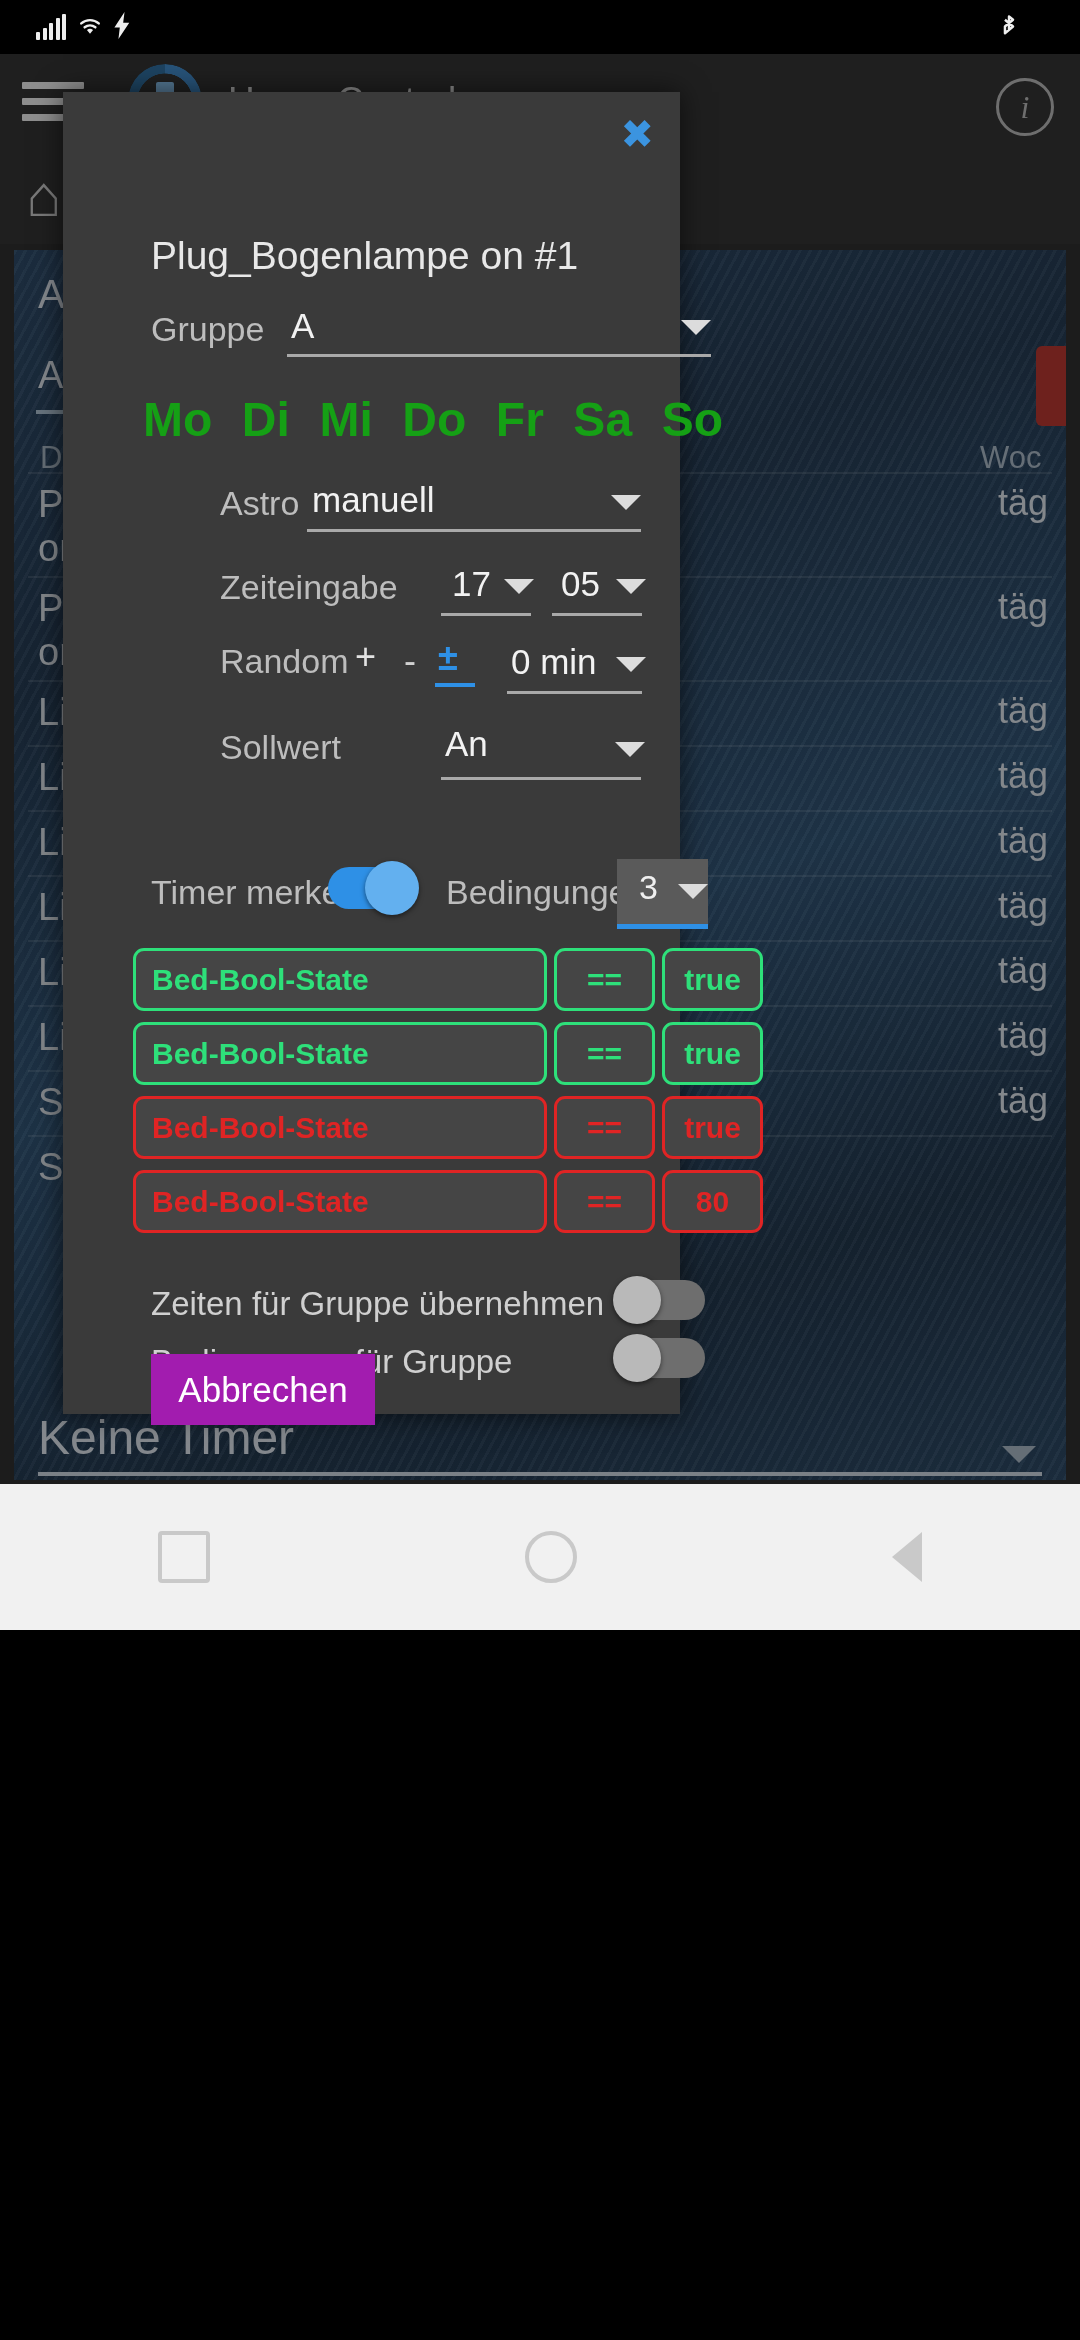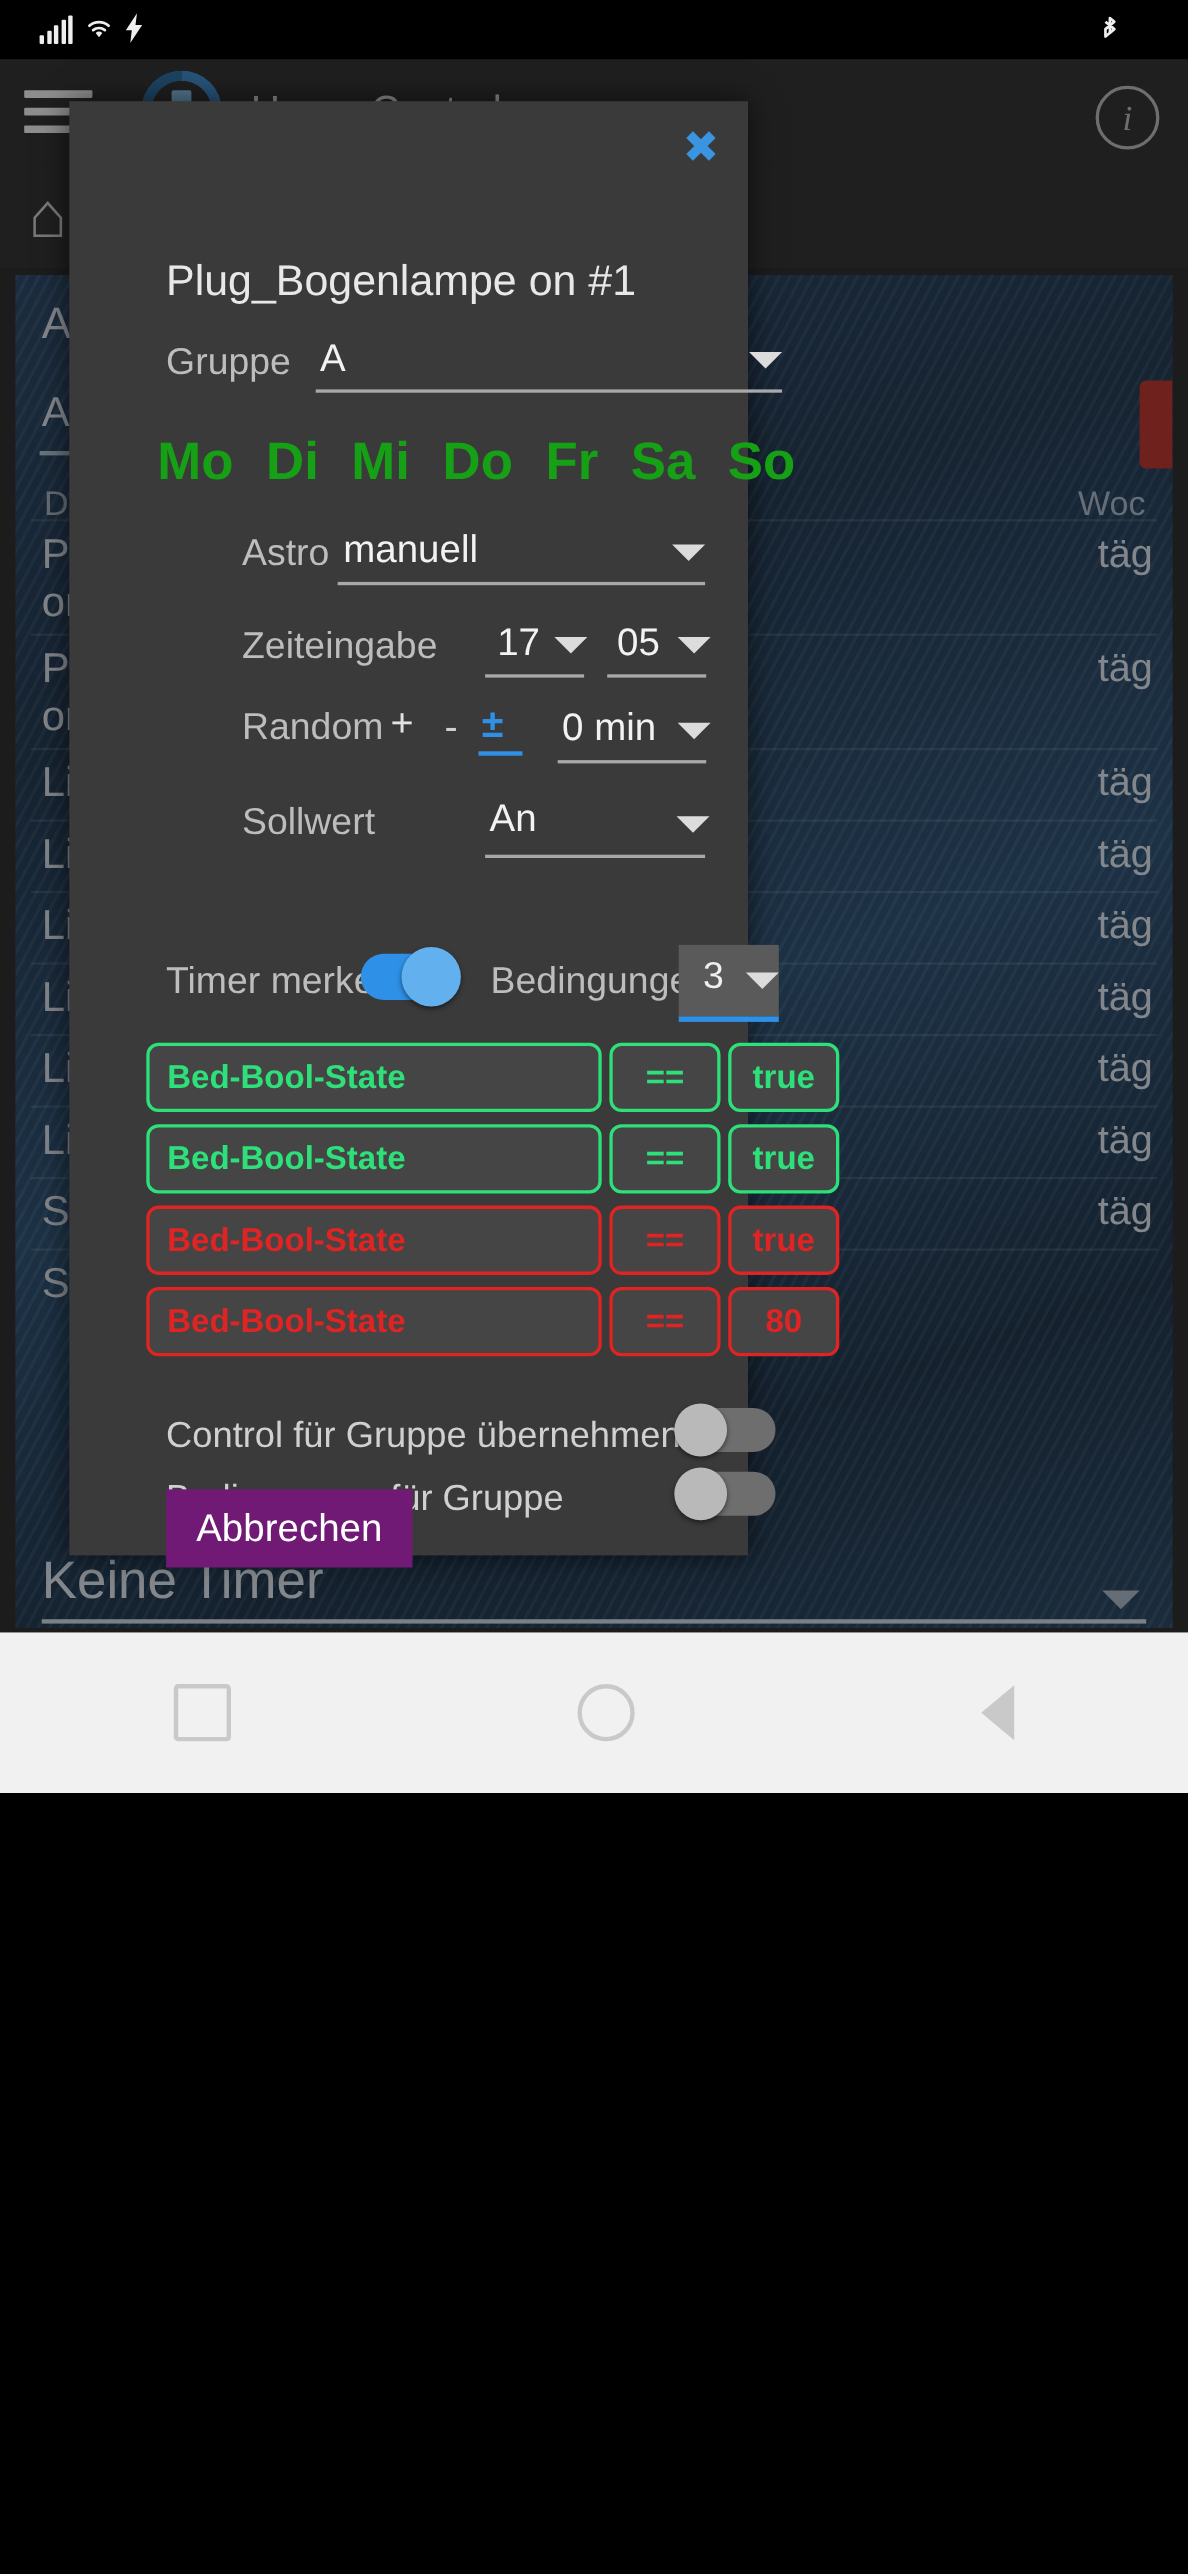--- a/index.html
+++ b/index.html
@@ -160,21 +160,21 @@
   
   #bt1-label{position:absolute;left:88px;top:1193px;font-size:33px;color:#d0d0d0;}
   #bt2-label{position:absolute;left:88px;top:1251px;font-size:33px;color:#d0d0d0;}
   .offtrack{position:absolute;width:88px;height:40px;background:#6e6e6e;border-radius:20px;cursor:pointer;}
   .offknob{position:absolute;width:48px;height:48px;border-radius:50%;background:#b9b9b9;
            box-shadow:0 2px 5px rgba(0,0,0,.5);}
   #bt1-track{left:554px;top:1188px;} #bt1-knob{position:absolute;left:550px;top:1184px;}
   #bt2-track{left:554px;top:1246px;} #bt2-knob{position:absolute;left:550px;top:1242px;}
 
   
-  #btn-cancel{position:absolute;left:88px;top:1262px;width:224px;height:71px;background:#701a75;
+  #btn-cancel{position:absolute;left:88px;top:1262px;width:224px;height:71px;background:#a21caf;
               color:#fff;font-size:35px;display:flex;align-items:center;justify-content:center;cursor:pointer;}
   #btn-apply{position:absolute;left:425px;top:1262px;width:224px;height:71px;background:#5cb85c;
              color:#fff;font-size:35px;display:flex;align-items:center;justify-content:center;cursor:pointer;}
 </style>
 </head>
 <body>
 
 <div id="statusbar">
   <div class="left">
     <span class="bars">
@@ -401,21 +401,21 @@
         <div class="chip op r">==</div>
         <div class="chip v r">true</div>
       </div>
       <div class="condrow">
         <div class="chip name r">Bed-Bool-State</div>
         <div class="chip op r">==</div>
         <div class="chip v r">80</div>
       </div>
     </div>
 
-  <div id="bt1-label">Control für Gruppe übernehmen</div>
+  <div id="bt1-label">Zeiten für Gruppe übernehmen</div>
   <div class="offtrack" id="bt1-track"></div>
   <div class="offknob" id="bt1-knob"></div>
   <div id="bt2-label">Bedingungen für Gruppe übernehmen</div>
   <div class="offtrack" id="bt2-track"></div>
   <div class="offknob" id="bt2-knob"></div>
 
   <div id="btn-cancel">Abbrechen</div>
 
 </div>
 

